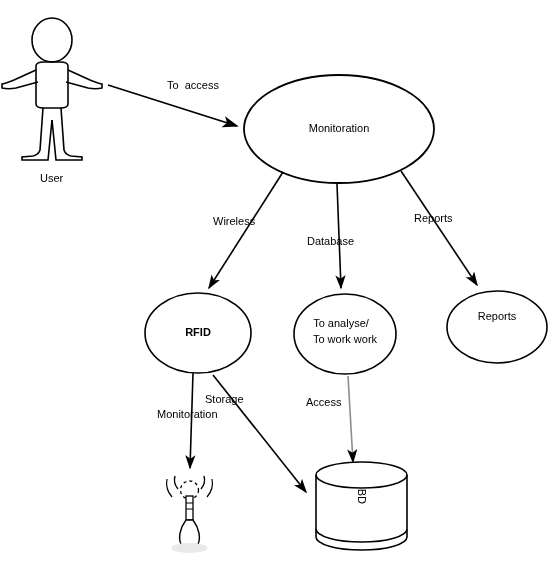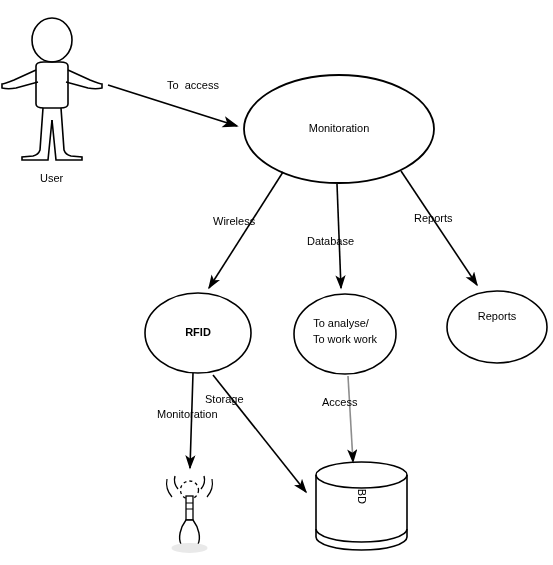--- a/index.html
+++ b/index.html
@@ -136,15 +136,15 @@
   <div class="lbl edge-label" style="left:213px; top:215px;">Wireless</div>
 
   <div class="lbl edge-label" style="left:307px; top:235px;">Database</div>
 
   <div class="lbl edge-label" style="left:414px; top:212px;">Reports</div>
 
   <div class="lbl edge-label" style="left:157px; top:408px;">Monitoration</div>
 
   <div class="lbl edge-label" style="left:205px; top:393px;">Storage</div>
 
-  <div class="lbl edge-label" style="left:322px; top:396px;">Access</div>
+  <div class="lbl edge-label" style="left:306px; top:396px;">Access</div>
 
 </div>
 
 </body></html>

